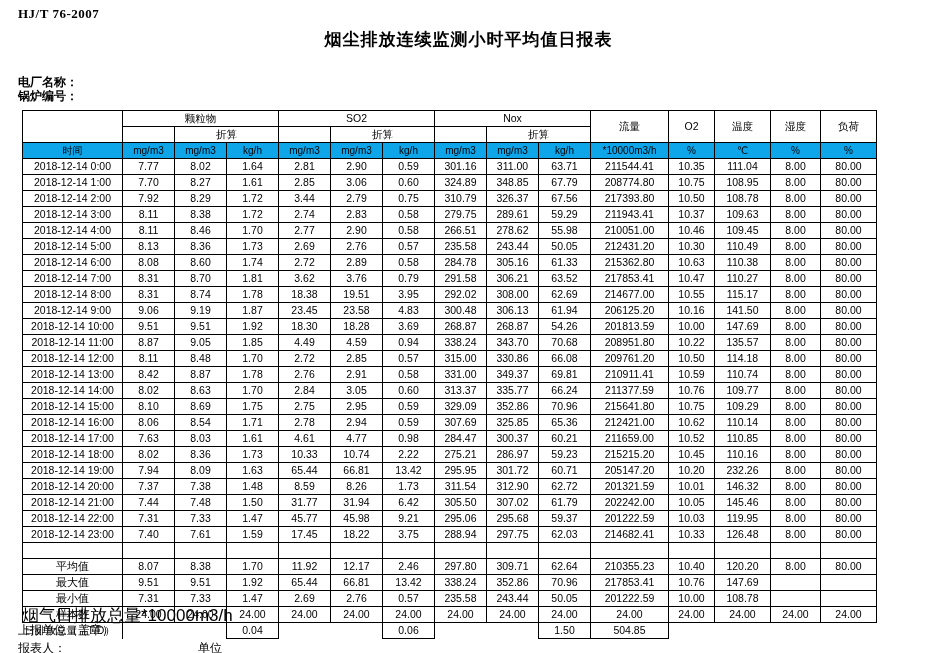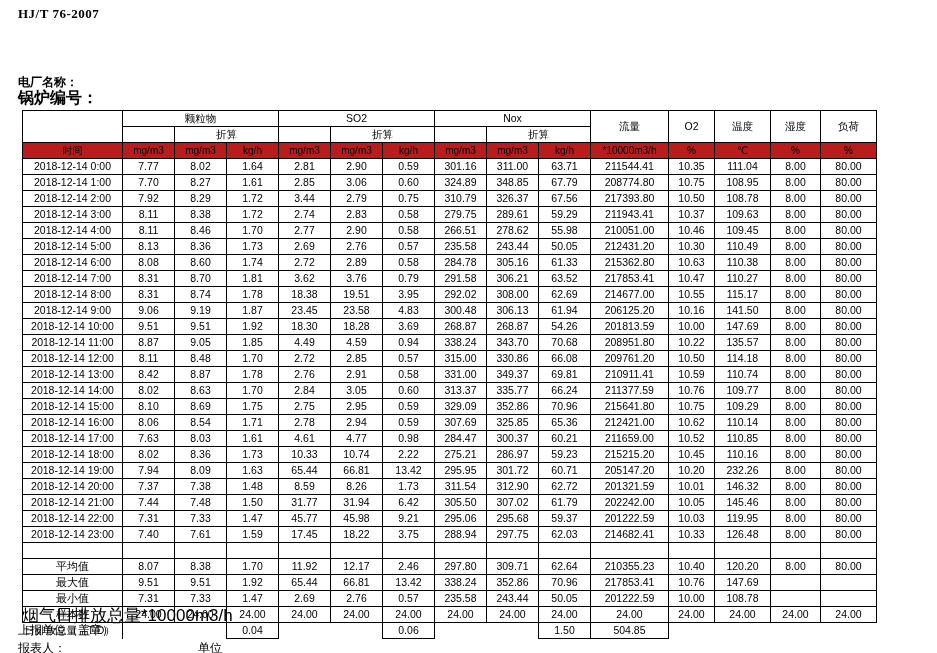--- a/index.html
+++ b/index.html
@@ -48,21 +48,21 @@
     left: 18px;
     top: 68px;
     font-size: 12px;
     font-weight: bold;
     margin-top: 6px;
   }
   .field-boiler {
     position: absolute;
     left: 18px;
     top: 88px;
-    font-size: 16px;
+    font-size: 12px;
     font-weight: bold;
   }
   .field-date {
     position: absolute;
     left: 560px;
     top: 88px;
     font-size: 12px;
     margin-top: 44px;
   }
   table.data {
@@ -80,21 +80,21 @@
     font-weight: normal;
     padding: 0;
     height: 15px;
     line-height: 15px;
     white-space: nowrap;
   }
   .hdr-plain {
     background: #ffffff;
   }
   .unit-row td {
-    background: #b91c1c;
+    background: #0ea5e9;
     font-size: 10px;
   }
   .time-col {
     width: 100px;
   }
   .num-col {
     width: 52px;
   }
   .flow-col {
     width: 78px;
@@ -150,20 +150,21 @@
   .sym {
     font-family: "DejaVu Sans", sans-serif;
   }
 </style>
 </head>
 <body>
 
 <div class="page">
 
   <div class="std-code">HJ/T  76-2007</div>
+  <div class="doc-title">烟尘排放连续监测小时平均值日报表</div>
   <div class="field-plant">电厂名称：</div>
   <div class="field-boiler">锅炉编号：</div>
   <div class="field-date">2018年12月14日</div>
 
   <table class="data">
     <colgroup>
       <col class="time-col">
       <col class="num-col">
         <col class="num-col">
         <col class="num-col">

